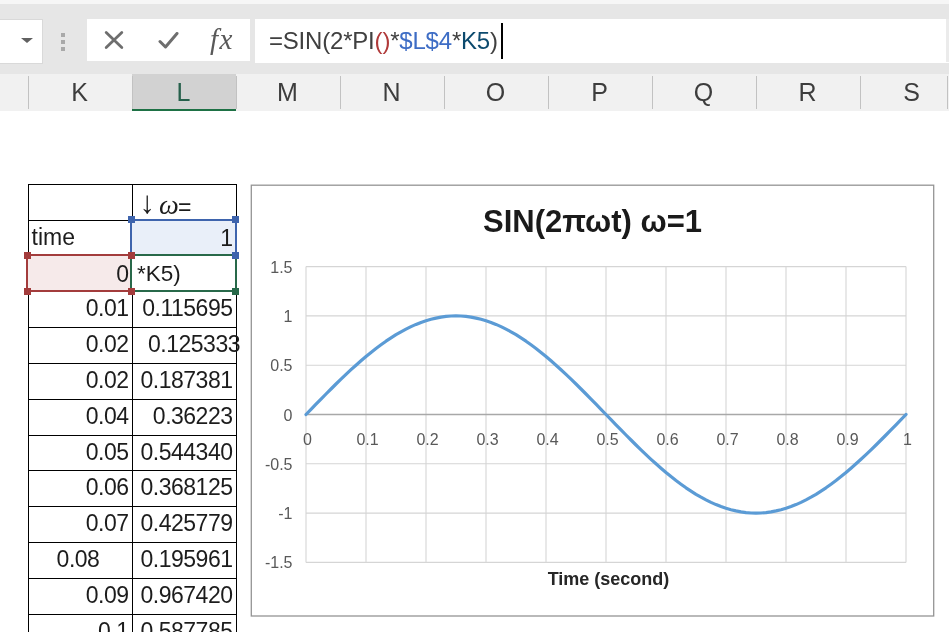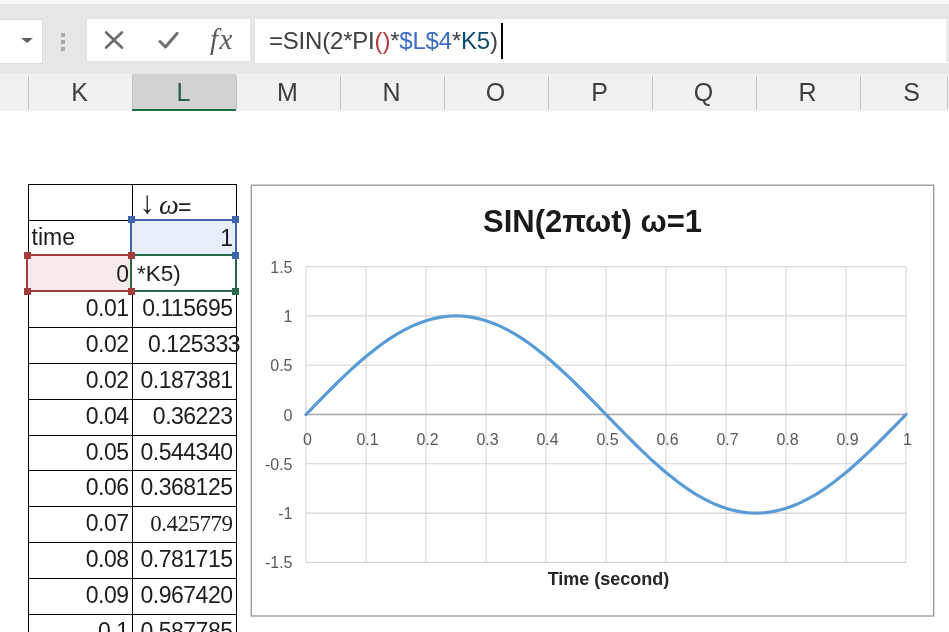--- a/index.html
+++ b/index.html
@@ -80,23 +80,23 @@
 <div class="num" style="left:139px;top:327.2px;width:101.0px;height:35.8px;line-height:35.8px;">0.125333</div>
 <div class="num" style="left:27.5px;top:363.0px;width:101.0px;height:35.8px;line-height:35.8px;">0.02</div>
 <div class="num" style="left:131.5px;top:363.0px;width:101.0px;height:35.8px;line-height:35.8px;">0.187381</div>
 <div class="num" style="left:27.5px;top:398.8px;width:101.0px;height:35.8px;line-height:35.8px;">0.04</div>
 <div class="num" style="left:131.5px;top:398.8px;width:101.0px;height:35.8px;line-height:35.8px;">0.36223</div>
 <div class="num" style="left:27.5px;top:434.6px;width:101.0px;height:35.8px;line-height:35.8px;">0.05</div>
 <div class="num" style="left:131.5px;top:434.6px;width:101.0px;height:35.8px;line-height:35.8px;">0.544340</div>
 <div class="num" style="left:27.5px;top:470.4px;width:101.0px;height:35.8px;line-height:35.8px;">0.06</div>
 <div class="num" style="left:131.5px;top:470.4px;width:101.0px;height:35.8px;line-height:35.8px;">0.368125</div>
 <div class="num" style="left:27.5px;top:506.2px;width:101.0px;height:35.8px;line-height:35.8px;">0.07</div>
-<div class="num" style="left:131.5px;top:506.2px;width:101.0px;height:35.8px;line-height:35.8px;font-family:Liberation Serif, serif;">0.425779</div>
-<div class="num" style="left:27.5px;top:542.0px;width:101.0px;height:35.8px;line-height:35.8px;">0.08</div>
-<div class="num" style="left:131.5px;top:542.0px;width:101.0px;height:35.8px;line-height:35.8px;">0.781715</div>
+<div class="num" style="left:131.5px;top:506.2px;width:101.0px;height:35.8px;line-height:35.8px;">0.425779</div>
+<div class="num" style="left:27.5px;top:542.0px;width:101.0px;height:35.8px;line-height:35.8px;text-align:center;">0.08</div>
+<div class="num" style="left:131.5px;top:542.0px;width:101.0px;height:35.8px;line-height:35.8px;">0.195961</div>
 <div class="num" style="left:27.5px;top:577.8px;width:101.0px;height:35.8px;line-height:35.8px;">0.09</div>
 <div class="num" style="left:131.5px;top:577.8px;width:101.0px;height:35.8px;line-height:35.8px;">0.967420</div>
 <div class="num" style="left:27.5px;top:613.6px;width:101.0px;height:35.8px;line-height:35.8px;">0.1</div>
 <div class="num" style="left:131.5px;top:613.6px;width:101.0px;height:35.8px;line-height:35.8px;">0.587785</div>
 <svg class="abs" style="left:0;top:0;" width="949" height="632" viewBox="0 0 949 632">
 <rect x="251.3" y="185.2" width="682.4" height="430.8" fill="#ffffff" stroke="#949494" stroke-width="1.3"></rect>
 <line x1="306" y1="266.6" x2="306" y2="562.4" stroke="#d5d5d5" stroke-width="1.1"></line>
 <line x1="366" y1="266.6" x2="366" y2="562.4" stroke="#d5d5d5" stroke-width="1.1"></line>
 <line x1="426" y1="266.6" x2="426" y2="562.4" stroke="#d5d5d5" stroke-width="1.1"></line>
 <line x1="486" y1="266.6" x2="486" y2="562.4" stroke="#d5d5d5" stroke-width="1.1"></line>

